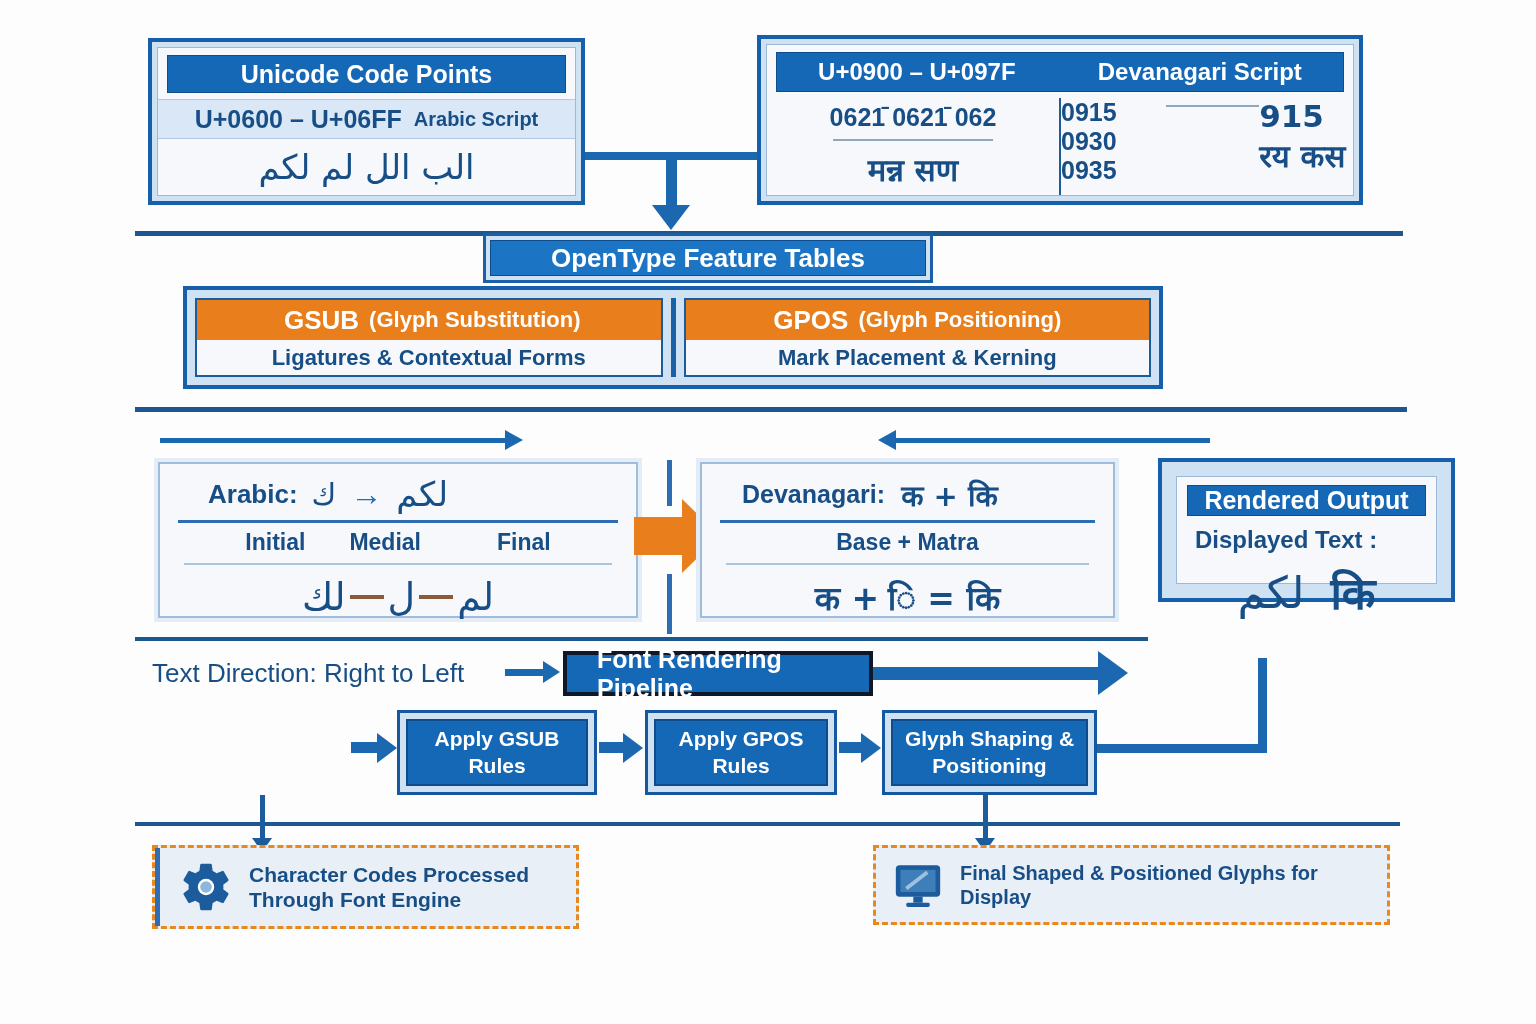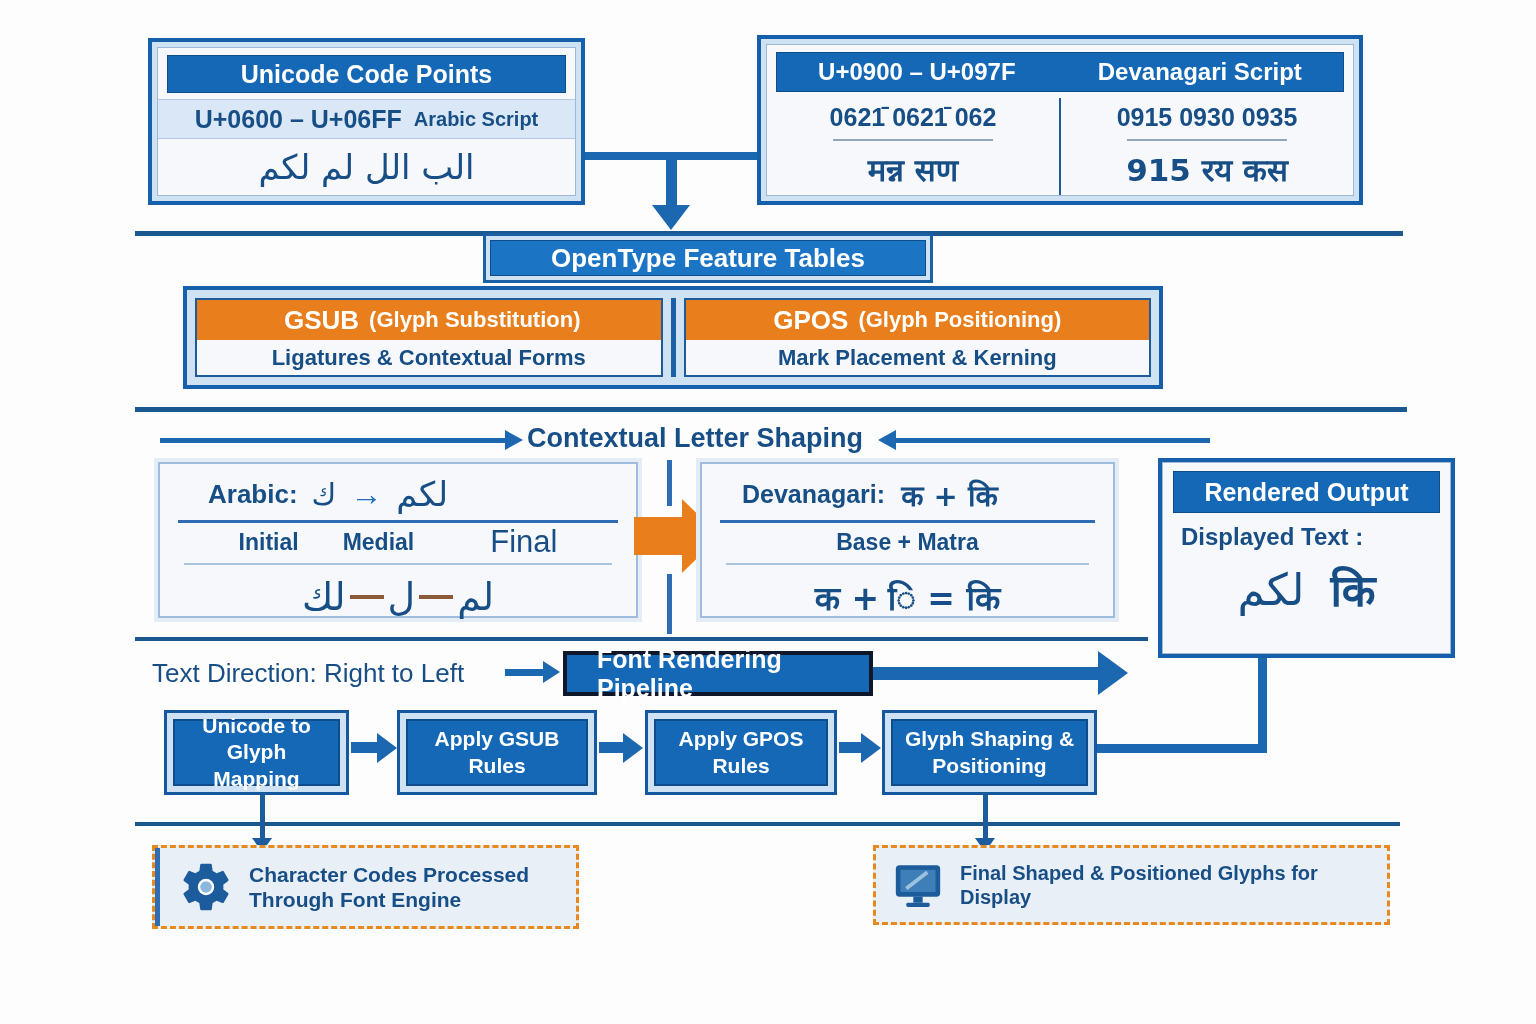--- a/index.html
+++ b/index.html
@@ -62,21 +62,21 @@
       <div class="hdr-bar" style="margin:7px 9px 0;height:40px;font-size:24px;justify-content:space-around;">
         <span>U+0900 – U+097F</span>
         <span>Devanagari Script</span>
       </div>
       <div style="flex:1;display:flex;margin-top:6px;">
         <div style="flex:1;border-right:2px solid #1c5c9c;display:flex;flex-direction:column;align-items:center;justify-content:center;">
           <div class="navy" style="font-size:25px;font-weight:600;">0621̄ 0621̄ 062</div>
           <div style="width:55%;height:2px;background:#8fa6bb;margin:7px 0;"></div>
           <div class="navy script-text" style="font-size:31px;font-weight:bold;">मन्न सण</div>
         </div>
-        <div style="flex:1;display:flex;flex-direction:column;align-items:center;justify-content:center;">
+        <div style="flex:1;display:flex;flex-direction:row;align-items:flex-start;justify-content:center;">
           <div class="navy" style="font-size:25px;font-weight:600;">0915 0930 0935</div>
           <div style="width:55%;height:2px;background:#8fa6bb;margin:7px 0;"></div>
           <div class="navy script-text" style="font-size:31px;font-weight:bold;">915 रय कस</div>
         </div>
       </div>
     </div>
   </div>
 
   <div class="hline" style="left:585px;top:152px;width:172px;height:8px;"></div>
   <div class="vline" style="left:666px;top:152px;width:11px;height:54px;"></div>
@@ -97,38 +97,37 @@
     <div style="width:5px;background:#1b5fa5;margin:0 8px;"></div>
     <div style="flex:1;background:var(--panel);border:2px solid #1c5c9c;display:flex;flex-direction:column;">
       <div style="flex:1.15;background:var(--orange);color:#fff;display:flex;align-items:center;justify-content:center;gap:10px;text-align:center;">
         <span style="font-size:26px;font-weight:bold;">GPOS</span>
         <span style="font-size:22px;font-weight:bold;">(Glyph Positioning)</span>
       </div>
       <div class="navy" style="flex:1;display:flex;align-items:center;justify-content:center;font-size:22px;font-weight:bold;">Mark Placement &amp; Kerning</div>
     </div>
   </div>
 
-  <div class="abs navy" style="left:520px;top:423px;width:350px;text-align:center;font-size:27px;font-weight:bold;">Contextual Letter Shaping</div>
   <div class="hline" style="left:160px;top:438px;width:345px;height:5px;"></div>
   <div class="tri-right" style="left:505px;top:430px;border-top:10px solid transparent;border-bottom:10px solid transparent;border-left:18px solid var(--line);"></div>
   <div class="tri-left" style="left:878px;top:430px;border-top:10px solid transparent;border-bottom:10px solid transparent;border-right:18px solid var(--line);"></div>
   <div class="hline" style="left:896px;top:438px;width:314px;height:5px;"></div>
 
   <div class="example-box" style="left:158px;top:462px;width:480px;height:156px;">
     <div style="display:flex;align-items:center;gap:14px;padding:2px 0 0 34px;height:46px;">
       <span class="navy" style="font-size:26px;font-weight:bold;">Arabic:</span>
       <span class="navy script-text" style="font-size:30px;">ك</span>
       <span style="color:#1f6cb7;font-size:32px;font-weight:bold;line-height:1;">→</span>
       <span class="navy script-text" style="font-size:34px;">لكم</span>
     </div>
     <div class="div-strong"></div>
     <div style="display:flex;justify-content:center;gap:44px;height:30px;align-items:center;">
       <span class="navy" style="font-size:23px;font-weight:bold;">Initial</span>
       <span class="navy" style="font-size:23px;font-weight:bold;">Medial</span>
-      <span class="navy" style="font-size:31px;font-weight:normal;margin-left:32px;">Final</span>
+      <span class="navy" style="font-size:23px;font-weight:bold;margin-left:32px;">Final</span>
     </div>
     <div class="div-light"></div>
     <div style="display:flex;justify-content:center;align-items:center;gap:4px;height:52px;">
       <span class="navy script-text" style="font-size:38px;">لك</span>
       <span style="width:34px;height:4px;background:#8a5a3a;"></span>
       <span class="navy script-text" style="font-size:38px;">ل</span>
       <span style="width:34px;height:4px;background:#8a5a3a;"></span>
       <span class="navy script-text" style="font-size:38px;">لم</span>
     </div>
   </div>
@@ -142,21 +141,21 @@
     <div style="display:flex;align-items:center;gap:16px;padding:2px 0 0 26px;height:46px;">
       <span class="navy" style="font-size:25px;font-weight:bold;">Devanagari:</span>
       <span class="navy script-text" style="font-size:29px;font-weight:bold;">क + कि</span>
     </div>
     <div class="div-strong"></div>
     <div class="navy" style="height:30px;display:flex;align-items:center;justify-content:center;font-size:23px;font-weight:bold;">Base + Matra</div>
     <div class="div-light"></div>
     <div class="navy script-text" style="height:52px;display:flex;align-items:center;justify-content:center;font-size:33px;font-weight:bold;">क + ि = कि</div>
   </div>
 
-  <div class="abs mat" style="left:1158px;top:458px;width:297px;height:200px;padding:0;">
+  <div class="abs mat" style="left:1158px;top:458px;width:297px;height:144px;padding:14px;">
     <div class="inner">
       <div class="hdr-bar" style="margin:8px 10px 0;height:42px;font-size:25px;">Rendered Output</div>
       <div style="flex:1;padding:10px 18px 4px;">
         <div class="navy" style="font-size:24px;font-weight:bold;">Displayed Text :</div>
         <div style="display:flex;justify-content:center;align-items:center;gap:26px;margin-top:8px;">
           <span class="navy script-text" style="font-size:44px;">لكم</span>
           <span class="navy script-text" style="font-size:44px;font-weight:bold;">कि</span>
         </div>
       </div>
     </div>
@@ -165,23 +164,20 @@
   <div class="vline" style="left:1258px;top:658px;width:9px;height:95px;"></div>
   <div class="hline" style="left:1094px;top:744px;width:173px;height:9px;"></div>
 
   <div class="abs navy" style="left:152px;top:658px;font-size:26px;font-weight:normal;">Text Direction: Right to Left</div>
   <div class="hline" style="left:505px;top:669px;width:38px;height:7px;"></div>
   <div class="tri-right" style="left:543px;top:661px;border-top:11px solid transparent;border-bottom:11px solid transparent;border-left:17px solid var(--line);"></div>
   <div class="abs hdr-bar" style="left:563px;top:651px;width:310px;height:45px;font-size:25px;border:4px solid #0f172a;padding-left:30px;">Font Rendering Pipeline</div>
   <div class="hline" style="left:873px;top:667px;width:225px;height:13px;"></div>
   <div class="tri-right" style="left:1098px;top:651px;border-top:22px solid transparent;border-bottom:22px solid transparent;border-left:30px solid var(--line);"></div>
 
-  <div class="pipe-box" style="left:164px;width:185px;">
-    <div class="pipe-inner">Unicode to Glyph Mapping</div>
-  </div>
   <div class="hline" style="left:351px;top:742px;width:26px;height:11px;"></div>
   <div class="tri-right" style="left:377px;top:733px;border-top:15px solid transparent;border-bottom:15px solid transparent;border-left:20px solid var(--line);"></div>
   <div class="pipe-box" style="left:397px;width:200px;">
     <div class="pipe-inner">Apply GSUB Rules</div>
   </div>
   <div class="hline" style="left:599px;top:742px;width:24px;height:11px;"></div>
   <div class="tri-right" style="left:623px;top:733px;border-top:15px solid transparent;border-bottom:15px solid transparent;border-left:20px solid var(--line);"></div>
   <div class="pipe-box" style="left:645px;width:192px;">
     <div class="pipe-inner">Apply GPOS Rules</div>
   </div>

